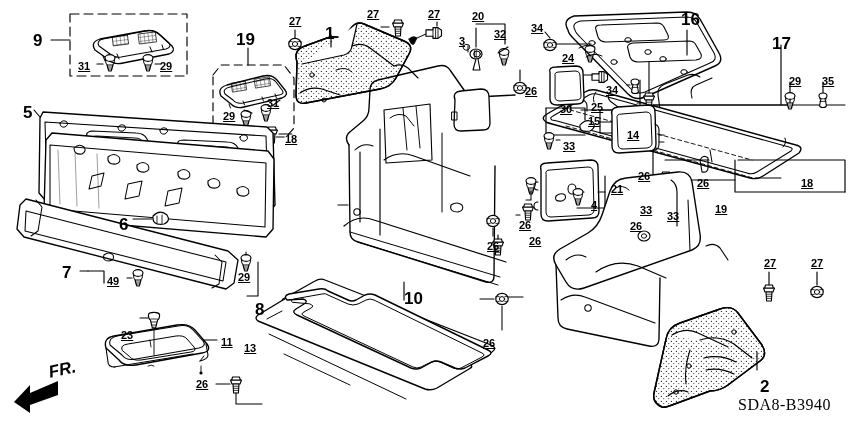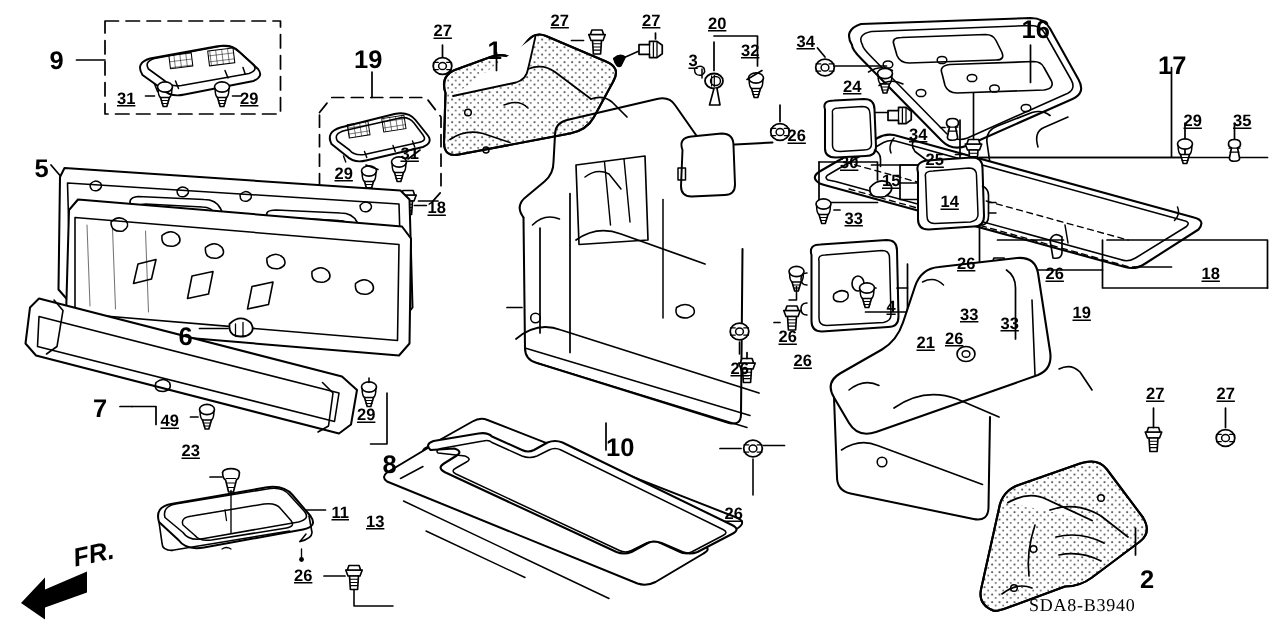--- a/index.html
+++ b/index.html
@@ -5,22 +5,22 @@
 <style>
   html,body{margin:0;padding:0;background:#ffffff;}
   body{width:850px;height:425px;overflow:hidden;
        font-family:"Liberation Sans", sans-serif;color:#000;}
   #sheet{position:relative;width:850px;height:425px;background:#fff;}
   #svgroot{position:absolute;left:0;top:0;width:850px;height:425px;}
   .callout{position:absolute;font-family:"Liberation Sans", sans-serif;
            font-weight:bold;color:#000;line-height:1;white-space:nowrap;}
   .cbig{font-size:17px;}
   .cmed{font-size:11px;text-decoration:underline;}
-  #partcode{position:absolute;left:686px;top:396px;font-family:"Liberation Serif", serif;
-            font-size:12px;letter-spacing:.5px;color:#000;}
+  #partcode{position:absolute;left:738px;top:396px;font-family:"Liberation Serif", serif;
+            font-size:16px;letter-spacing:.5px;color:#000;}
   #frlabel{position:absolute;left:47px;top:363px;font-family:"Liberation Sans", sans-serif;
            font-weight:bold;font-size:17px;font-style:italic;
            transform:rotate(-12deg);transform-origin:left top;}
 </style>
 </head>
 <body>
 
 <div id="sheet">
 
 <svg id="svgroot" viewBox="0 0 850 425" xmlns="http://www.w3.org/2000/svg">
@@ -399,52 +399,52 @@
       <div class="callout cbig" style="left: 236px; top: 31px;">19</div>
       <div class="callout cmed" style="left: 267px; top: 98px;">31</div>
       <div class="callout cmed" style="left: 223px; top: 111px;">29</div>
       <div class="callout cmed" style="left: 285px; top: 134px;">18</div>
       <div class="callout cbig" style="left: 23px; top: 104px;">5</div>
       <div class="callout cbig" style="left: 119px; top: 216px;">6</div>
       <div class="callout cbig" style="left: 62px; top: 264px;">7</div>
       <div class="callout cmed" style="left: 107px; top: 276px;">49</div>
       <div class="callout cmed" style="left: 238px; top: 272px;">29</div>
       <div class="callout cbig" style="left: 255px; top: 301px;">8</div>
-      <div class="callout cmed" style="left: 121px; top: 296px;">23</div>
+      <div class="callout cmed" style="left: 121px; top: 330px;">23</div>
       <div class="callout cmed" style="left: 221px; top: 337px;">11</div>
       <div class="callout cmed" style="left: 221px; top: 343px; margin-left: 23px;">13</div>
       <div class="callout cmed" style="left: 196px; top: 379px;">26</div>
       <div class="callout cmed" style="left: 289px; top: 16px;">27</div>
       <div class="callout cbig" style="left: 325px; top: 25px;">1</div>
       <div class="callout cmed" style="left: 367px; top: 9px;">27</div>
       <div class="callout cmed" style="left: 428px; top: 9px;">27</div>
       <div class="callout cmed" style="left: 459px; top: 36px;">3</div>
       <div class="callout cmed" style="left: 472px; top: 11px;">20</div>
       <div class="callout cmed" style="left: 494px; top: 29px;">32</div>
       <div class="callout cmed" style="left: 531px; top: 23px;">34</div>
       <div class="callout cmed" style="left: 562px; top: 53px;">24</div>
       <div class="callout cbig" style="left: 681px; top: 11px;">16</div>
       <div class="callout cbig" style="left: 772px; top: 35px;">17</div>
       <div class="callout cmed" style="left: 560px; top: 72px; margin-top: 32px;">30</div>
       <div class="callout cmed" style="left: 606px; top: 85px;">34</div>
-      <div class="callout cmed" style="left: 617px; top: 102px;">25</div>
+      <div class="callout cmed" style="left: 591px; top: 102px;">25</div>
       <div class="callout cmed" style="left: 789px; top: 76px;">29</div>
       <div class="callout cmed" style="left: 822px; top: 76px;">35</div>
       <div class="callout cmed" style="left: 525px; top: 86px;">26</div>
       <div class="callout cmed" style="left: 588px; top: 116px; text-align: center;">15</div>
       <div class="callout cmed" style="left: 627px; top: 130px;">14</div>
       <div class="callout cmed" style="left: 563px; top: 141px;">33</div>
       <div class="callout cmed" style="left: 715px; top: 156px; margin-top: 48px;">19</div>
       <div class="callout cmed" style="left: 801px; top: 178px;">18</div>
       <div class="callout cmed" style="left: 638px; top: 171px;">26</div>
       <div class="callout cmed" style="left: 697px; top: 178px;">26</div>
       <div class="callout cmed" style="left: 640px; top: 205px;">33</div>
       <div class="callout cmed" style="left: 667px; top: 211px;">33</div>
       <div class="callout cmed" style="left: 630px; top: 221px;">26</div>
-      <div class="callout cmed" style="left: 611px; top: 184px; margin-top: 40px;">21</div>
+      <div class="callout cmed" style="left: 611px; top: 184px;">21</div>
       <div class="callout cmed" style="left: 591px; top: 200px;">4</div>
       <div class="callout cmed" style="left: 519px; top: 220px;">26</div>
       <div class="callout cmed" style="left: 487px; top: 241px;">26</div>
       <div class="callout cmed" style="left: 529px; top: 236px;">26</div>
       <div class="callout cbig" style="left: 404px; top: 290px;">10</div>
       <div class="callout cmed" style="left: 483px; top: 338px;">26</div>
       <div class="callout cmed" style="left: 764px; top: 258px;">27</div>
       <div class="callout cmed" style="left: 811px; top: 258px;">27</div>
       <div class="callout cbig" style="left: 760px; top: 378px;">2</div>
     </div>

